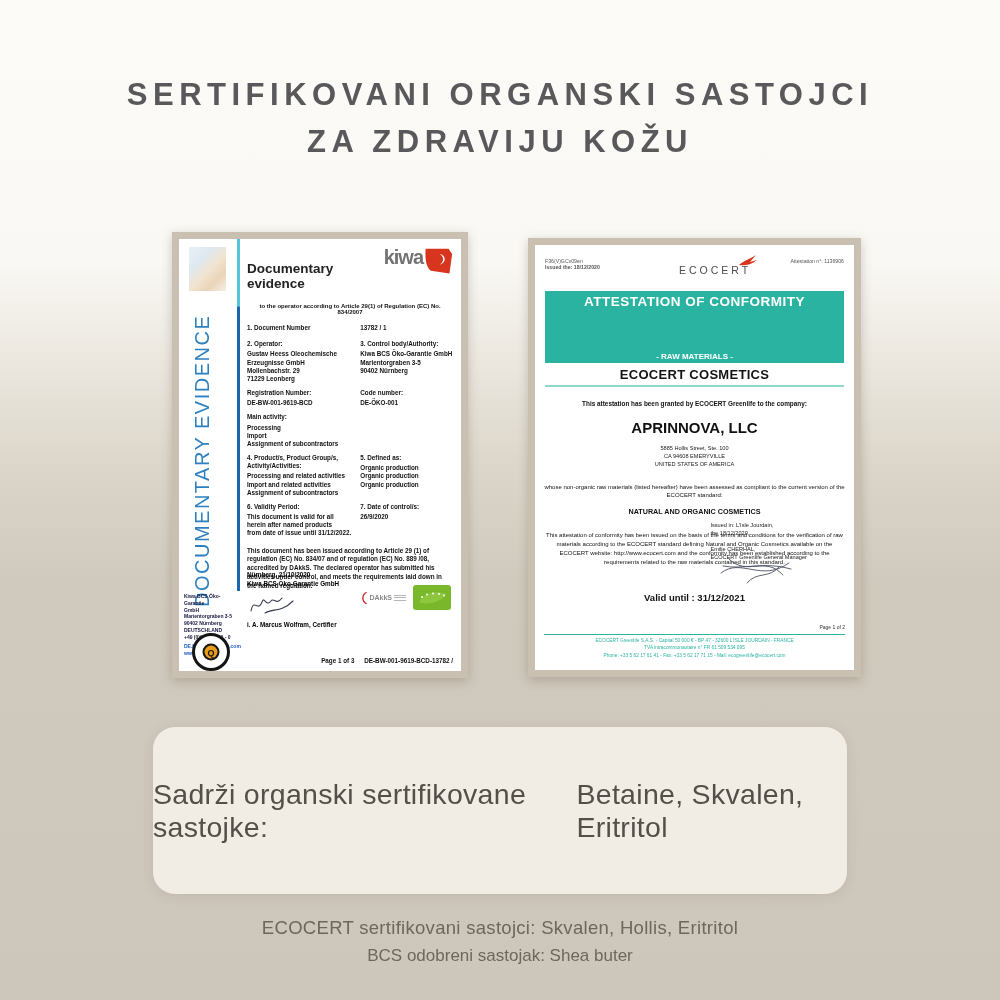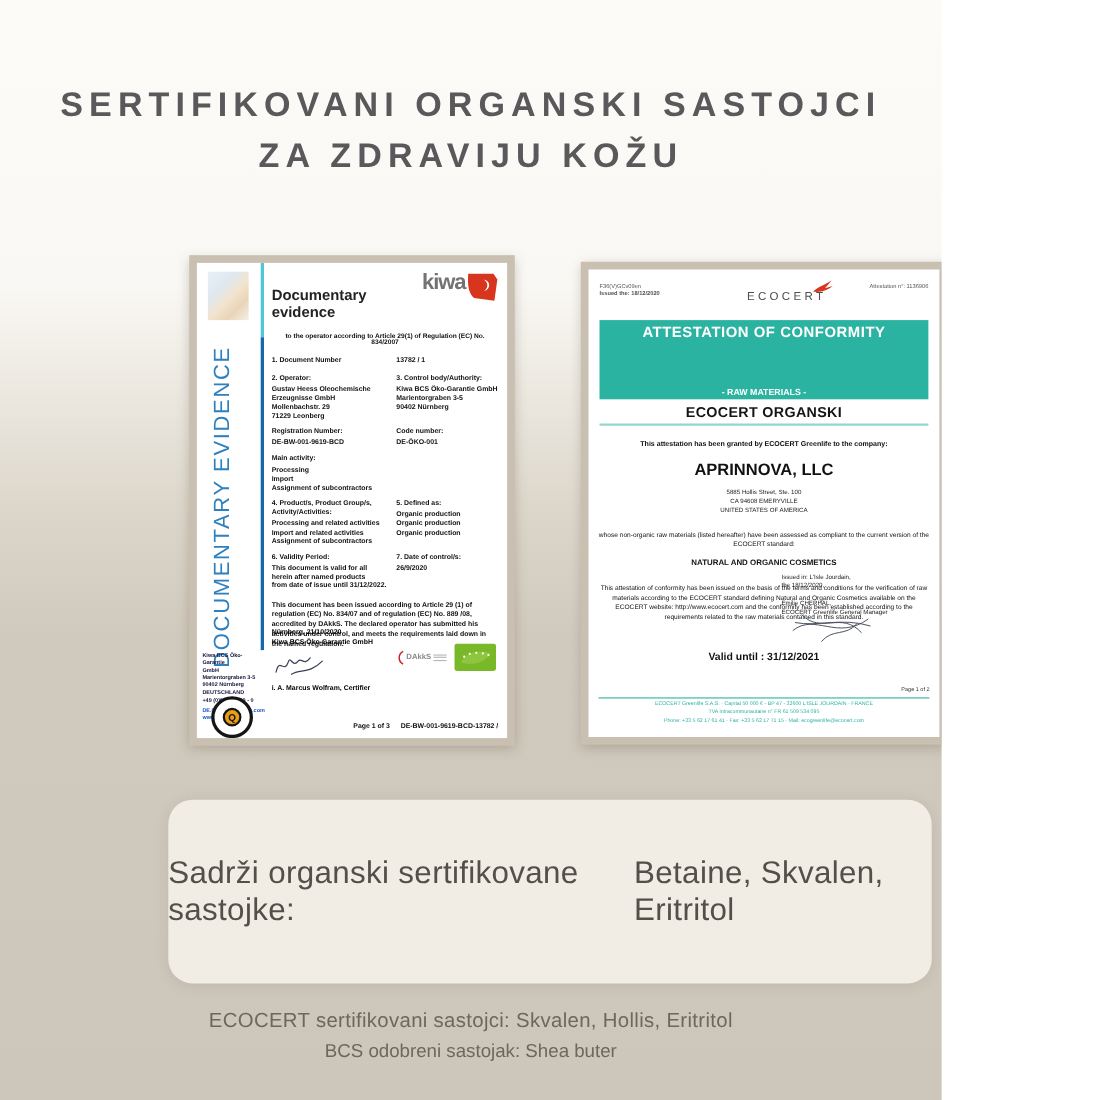--- a/index.html
+++ b/index.html
@@ -1,17 +1,17 @@
 <!DOCTYPE html>
 <html><head>
 <meta charset="utf-8">
 <style>
   * { margin:0; padding:0; box-sizing:border-box; }
   body { font-family:"Liberation Sans", sans-serif; }
-  .canvas{ position:relative; width:856px; height:1000px; overflow:hidden;
+  .canvas{ position:relative; width:1000px; height:1000px; overflow:hidden;
     background:linear-gradient(180deg,#fcfbf8 0%,#faf8f4 26%,#ddd7cb 46%,#d0c9bd 58%,#cdc6ba 100%); }
   .pre{ white-space:pre-line; }
 
   
   .page-title{ position:absolute; top:72px; left:0; right:0; text-align:center;
     font-weight:800; font-size:31px; letter-spacing:5.5px; line-height:1.5;
     color:#59585a; }
 
   
   .cert-frame{ position:absolute; background:#c9c0b2; padding:7px;
@@ -261,21 +261,21 @@
           </svg>
           <div class="eco-logo-text">ECOCERT</div>
         </div>
         <div>Attestation n°:  1136906</div>
       </div>
 
       <div class="eco-banner">
         <div class="eco-banner-l1">ATTESTATION OF CONFORMITY</div>
         <div class="eco-banner-l2">- RAW MATERIALS -</div>
       </div>
-      <div class="eco-subject">ECOCERT ORGANSKI</div>
+      <div class="eco-subject">ECOCERT COSMETICS</div>
       <div class="eco-rule"></div>
 
       <div class="eco-granted">This attestation has been granted by ECOCERT Greenlife to the company:</div>
       <div class="eco-company">APRINNOVA, LLC</div>
       <div class="eco-address pre">5885 Hollis Street, Ste. 100
 CA 94608 EMERYVILLE
 UNITED STATES OF AMERICA</div>
       <div class="eco-scope pre">whose non-organic raw materials (listed hereafter) have been assessed as compliant to the current version of the
 ECOCERT standard:</div>
       <div class="eco-standard">NATURAL AND ORGANIC COSMETICS</div>

